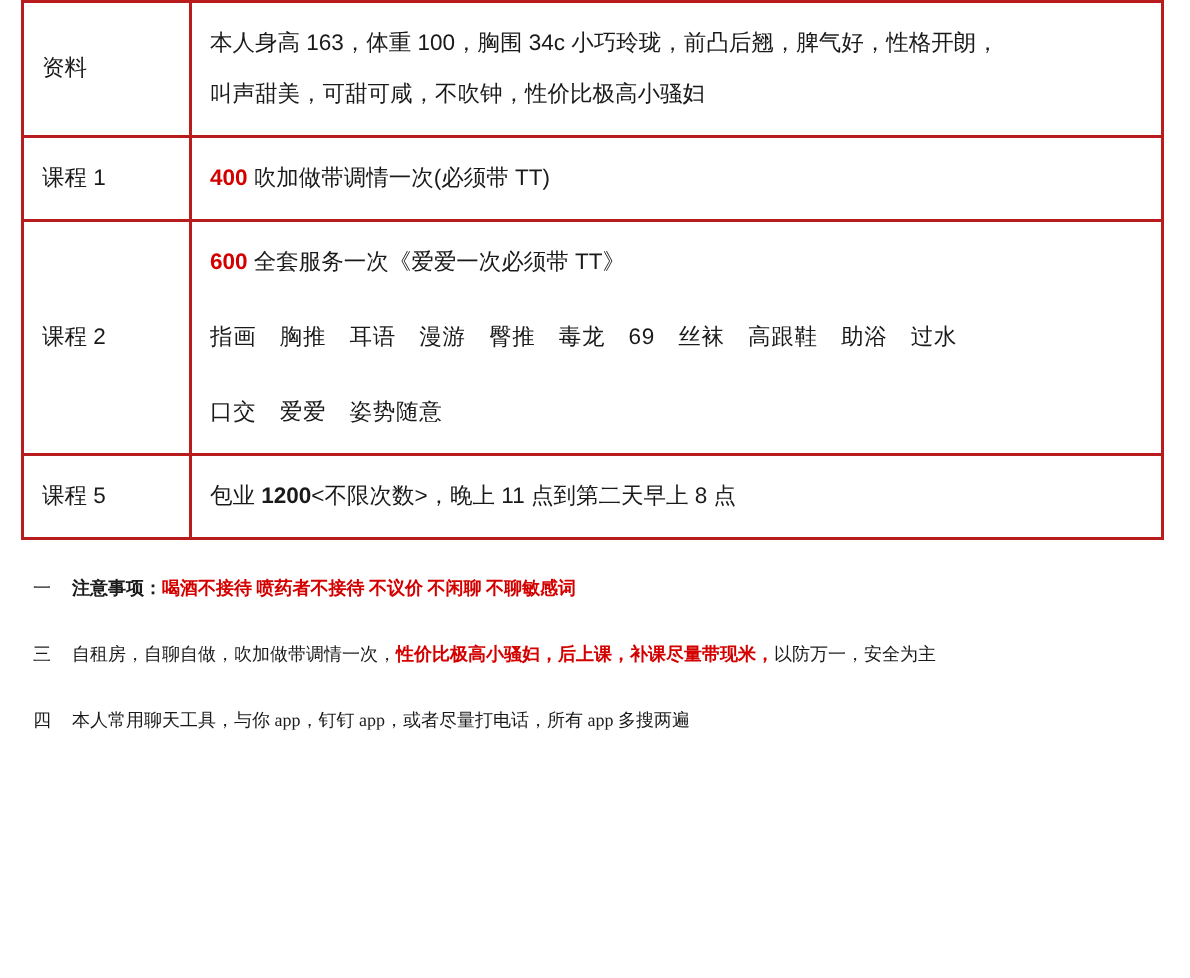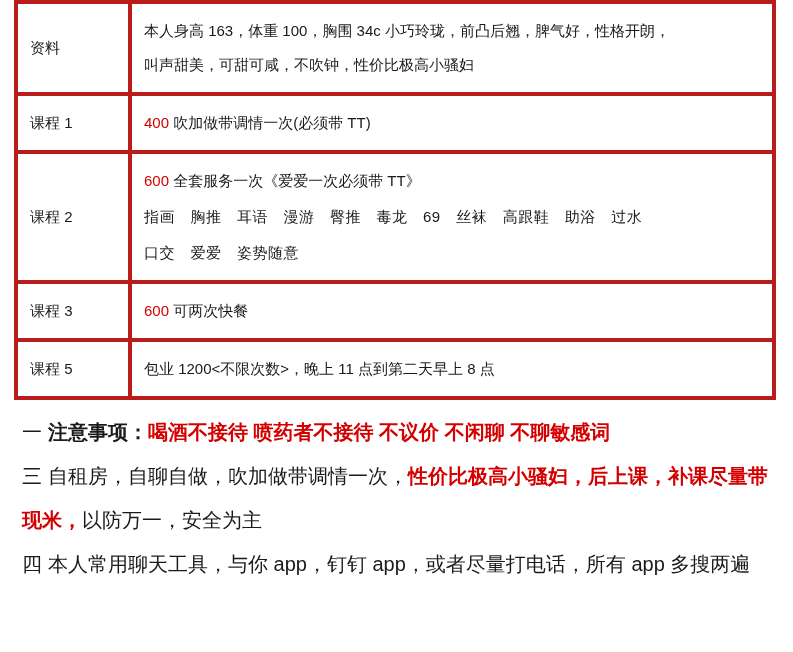--- a/index.html
+++ b/index.html
@@ -21,21 +21,21 @@
     box-sizing: border-box;
     padding: 0;
   }
   table.price-table {
     width: 762px;
     margin: 0 0 0 14px;
     border-collapse: collapse;
     table-layout: fixed;
   }
   table.price-table td {
-    border: 4px solid #b91c1c;
+    border: 2px solid #b91c1c;
     vertical-align: middle;
     padding: 10px 10px 10px 12px;
     font-size: 15px;
     line-height: 34px;
     color: #1a1a1a;
   }
   td.label-cell {
     width: 88px;
     font-size: 15px;
     color: #1a1a1a;
@@ -43,41 +43,42 @@
     white-space: nowrap;
     border-radius: 27px;
   }
   td.body-cell {
     font-size: 15px;
   }
   .red {
     color: #d40000;
   }
   .bold {
-    font-weight: normal;
+    font-weight: bold;
   }
   .line {
     display: block;
     white-space: nowrap;
   }
   .services {
     display: block;
-    margin-top: 2px;
+    margin-top: 16px;
     letter-spacing: 0.5px;
   }
   .notes {
     margin: 10px 0 0 22px;
     width: 750px;
   }
   .note-row {
     display: block;
-    font-size: 20px;
+    font-size: 12px;
     line-height: 44px;
     color: #1a1a1a;
     white-space: normal;
+    font-family: Liberation Serif, serif;
   }
   .note-num {
     display: inline-block;
     min-width: 26px;
     font-weight: normal;
   }
   .note-strong {
     font-weight: bold;
   }
 </style>
@@ -106,26 +107,20 @@
 
       <tr>
         <td class="label-cell">课程 2</td>
         <td class="body-cell">
           <span class="line"><span class="red bold">600</span><span> </span><span>全套服务一次《爱爱一次必须带 TT》</span></span>
           <span class="line services">指画　胸推　耳语　漫游　臀推　毒龙　69　丝袜　高跟鞋　助浴　过水</span>
           <span class="line services">口交　爱爱　姿势随意</span>
         </td>
       </tr>
 
-      <tr>
-        <td class="label-cell">课程 3</td>
-        <td class="body-cell">
-          <span class="red bold">600</span><span> </span><span>可两次快餐</span>
-        </td>
-      </tr>
 
 
       <tr>
         <td class="label-cell">课程 5</td>
         <td class="body-cell">
           <span>包业 </span><span class="bold">1200</span><span>&lt;不限次数&gt;，晚上 11 点到第二天早上 8 点</span>
         </td>
       </tr>
 
     </tbody>

